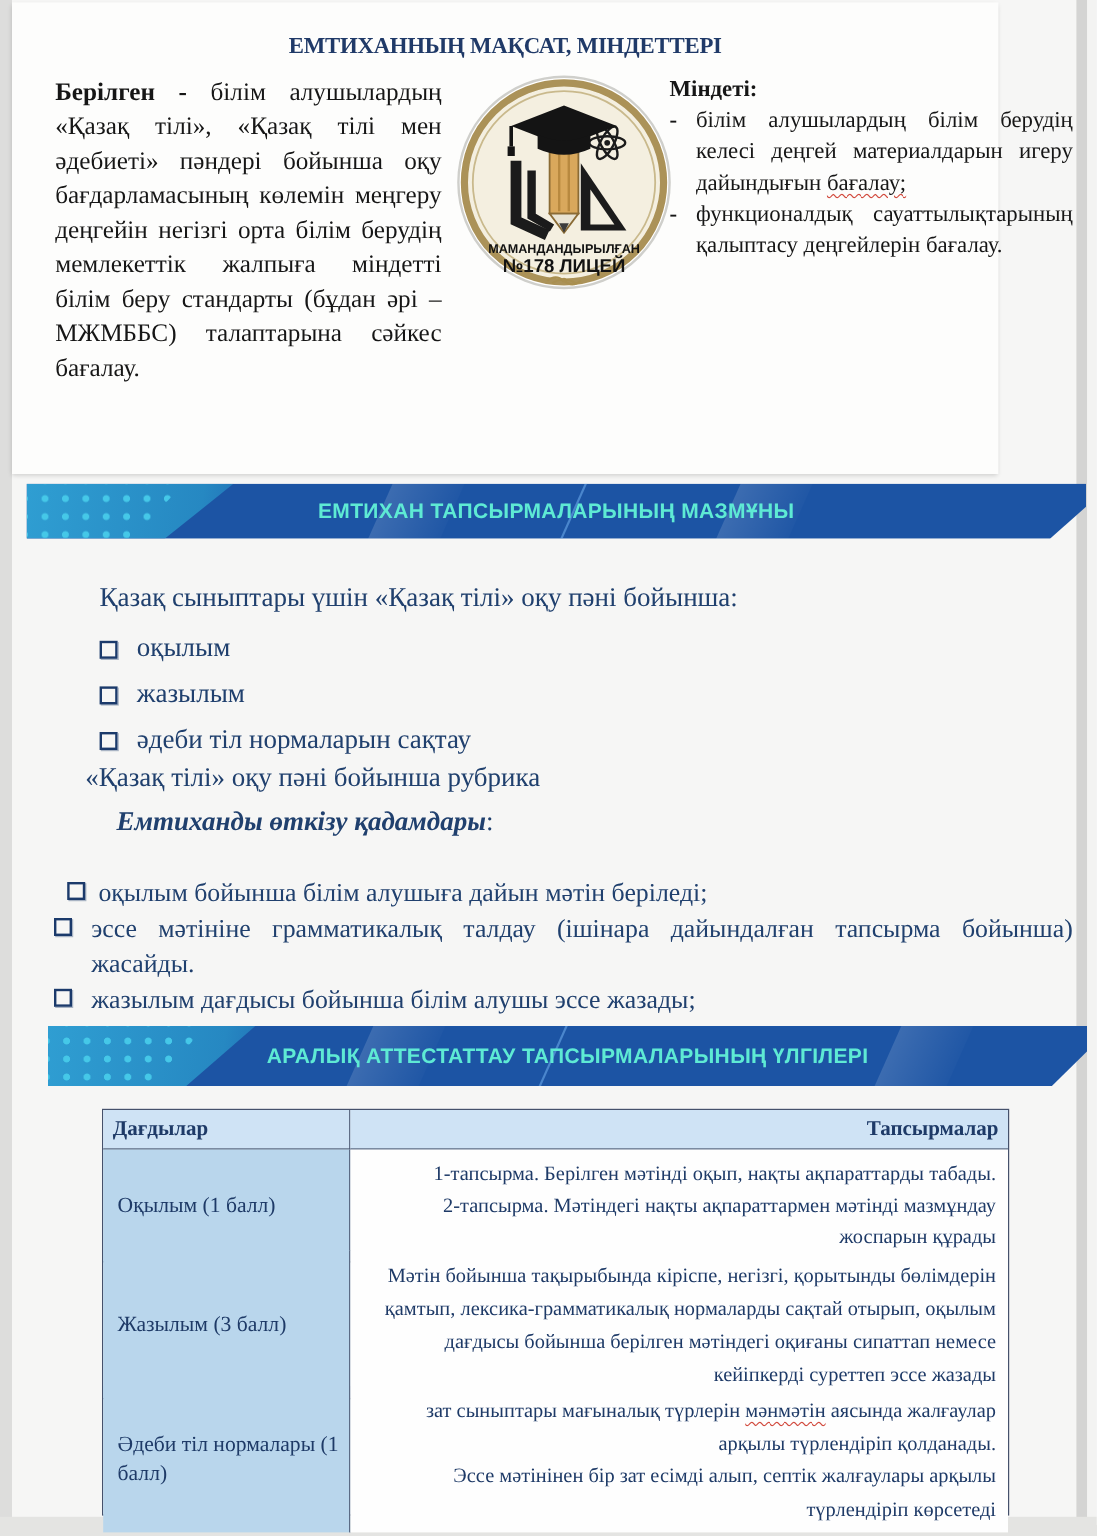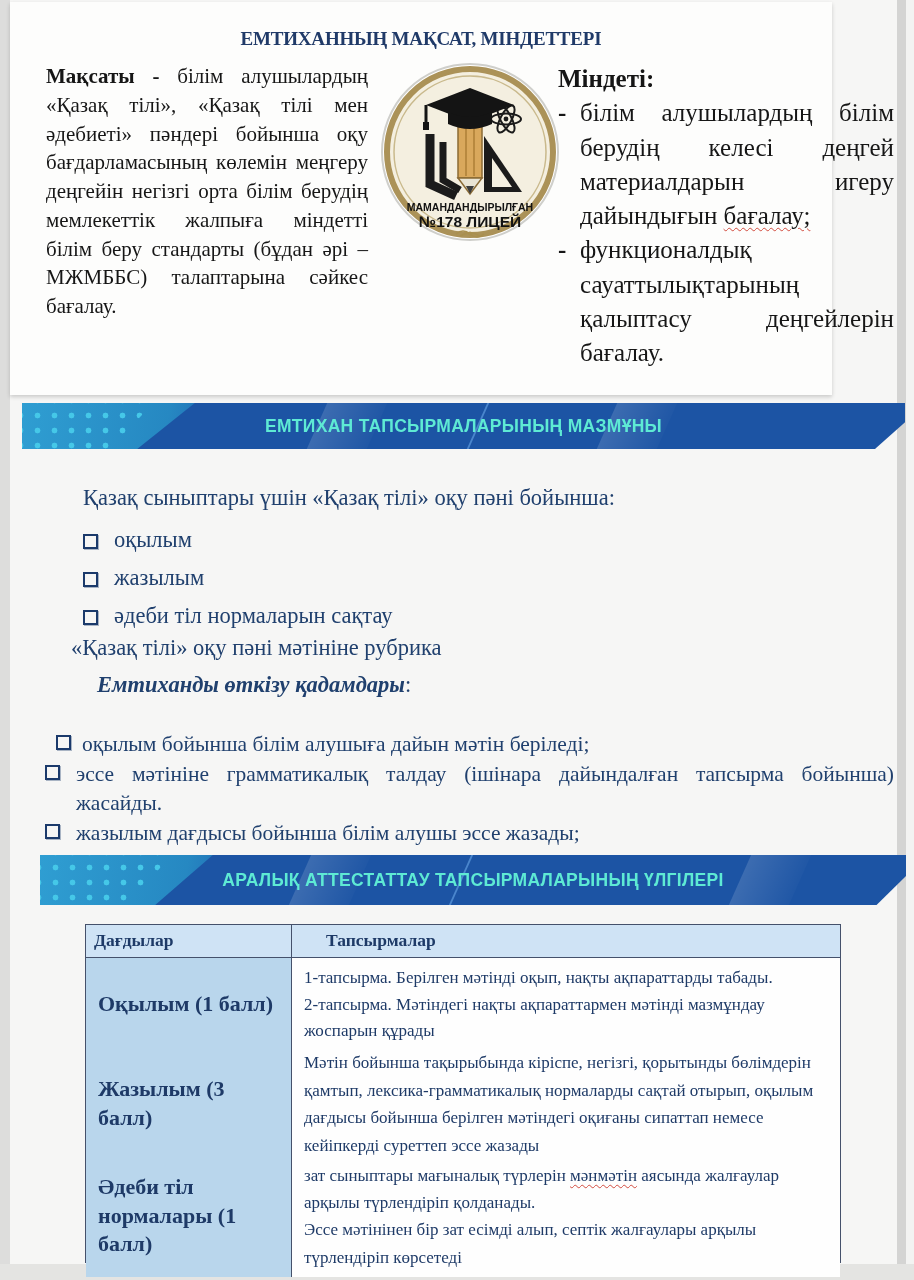--- a/index.html
+++ b/index.html
@@ -28,21 +28,21 @@
     text-align:center; font-weight:bold; font-size:19px;
     color:#203a68; letter-spacing:-0.2px;
   }
   .goal-block {
     position:absolute; left:36px; top:60px; width:322px;
     font-size:21px; line-height:1.37; color:#161616; text-align:justify;
   }
   .goal-label { font-weight:bold; }
   .tasks-block {
     position:absolute; left:548px; top:60px; width:336px;
-    font-size:25px; line-height:1.37; color:#161616;
+    font-size:19px; line-height:1.37; color:#161616;
   }
   .tasks-label { font-weight:bold; }
   .task-item { display:flex; }
   .task-dash { width:22px; flex:0 0 22px; font-weight:bold; }
   .task-text { text-align:justify; flex:1; }
   .wavy {
     text-decoration:underline; text-decoration-style:wavy;
     text-decoration-color:#d24b3f; text-decoration-thickness:1px;
     text-underline-offset:3px;
   }
@@ -111,50 +111,50 @@
   .step-item.first .chk-box { left:26px; }
 
   
   .table {
     position:absolute; left:85px; top:924px; width:756px;
     border:1.5px solid #45516b; background:#ffffff;
     color:#1e3a67; font-size:17px;
   }
   .tr { display:grid; grid-template-columns:206px 1fr; }
   .tr > div { border-right:1px solid #45516b; border-bottom:1px solid #45516b; }
-  .tr > div:last-child { border-right:none; }
+  .tr > div:last-child { border-right:none;text-align:right; }
   .tr:last-child > div { border-bottom:none; }
   .th {
     background:#cfe3f5; font-weight:bold; font-size:17.5px;
     padding:5px 8px 4px 8px;
   }
   .th.th2 { padding-left:34px; }
   .head { height:33px; }
   .skill {
-    background:#b9d6ec; font-weight:bold; font-size:22px;
+    background:#b9d6ec; font-weight:normal; font-size:18px;
     display:flex; align-items:center; padding:6px 8px 6px 12px; line-height:1.3;
   }
   .tasks-cell { padding:7px 10px 6px 12px; line-height:1.56; background:#fefefe; }
   .r1 { height:84px; } .r2 { height:113px; } .r3 { height:107px; }
   .r2 .tasks-cell { line-height:1.62; }
   .r3 .tasks-cell { line-height:1.6; }
 </style>
 </head>
 <body>
 
 <div class="edge edge-left"></div>
 <div class="edge-right edge"></div>
 <div class="edge-right-white edge"></div>
 <div class="edge-bottom edge"></div>
 
 <div class="top-card">
   <div class="page-title">ЕМТИХАННЫҢ МАҚСАТ, МІНДЕТТЕРІ</div>
 
   <div class="goal-block">
-    <span class="goal-label">Мақсаты -</span><span> білім алушылардың «Қазақ тілі», «Қазақ тілі мен әдебиеті» пәндері бойынша оқу бағдарламасының көлемін меңгеру деңгейін негізгі орта білім берудің мемлекеттік жалпыға міндетті білім беру стандарты (бұдан әрі – МЖМББС) талаптарына сәйкес бағалау.</span>
+    <span class="goal-label">Берілген -</span><span> білім алушылардың «Қазақ тілі», «Қазақ тілі мен әдебиеті» пәндері бойынша оқу бағдарламасының көлемін меңгеру деңгейін негізгі орта білім берудің мемлекеттік жалпыға міндетті білім беру стандарты (бұдан әрі – МЖМББС) талаптарына сәйкес бағалау.</span>
   </div>
 
   <div class="logo-wrap">
     <svg width="180" height="180" viewBox="0 0 180 180">
       <circle cx="90" cy="90" r="88" fill="#ffffff" stroke="#cfcfcb" stroke-width="2"></circle>
       <circle cx="90" cy="90" r="83" fill="#f4efe0" stroke="#ab9258" stroke-width="6"></circle>
       <circle cx="90" cy="90" r="76" fill="none" stroke="#c9b98c" stroke-width="1.5"></circle>
 
       <g stroke="#1b1b1b" fill="none">
         <path d="M50 72 V122 L76 134" stroke-width="9"></path>
@@ -232,21 +232,21 @@
     <div class="chk-item">
       <span class="chk-box"></span>
       <span>жазылым</span>
     </div>
     <div class="chk-item">
       <span class="chk-box"></span>
       <span>әдеби тіл нормаларын сақтау</span>
     </div>
   </div>
 
-  <div class="outro-line">«Қазақ тілі» оқу пәні мәтініне рубрика</div>
+  <div class="outro-line">«Қазақ тілі» оқу пәні бойынша рубрика</div>
 
   <div class="steps-heading"><span>Емтиханды өткізу қадамдары</span><span class="colon">:</span></div>
 
   <div class="chk-list2">
     <div class="step-item first">
       <span class="chk-box"></span>
       <span>оқылым бойынша білім алушыға дайын мәтін беріледі;</span>
     </div>
     <div class="step-item">
       <span class="chk-box"></span>

